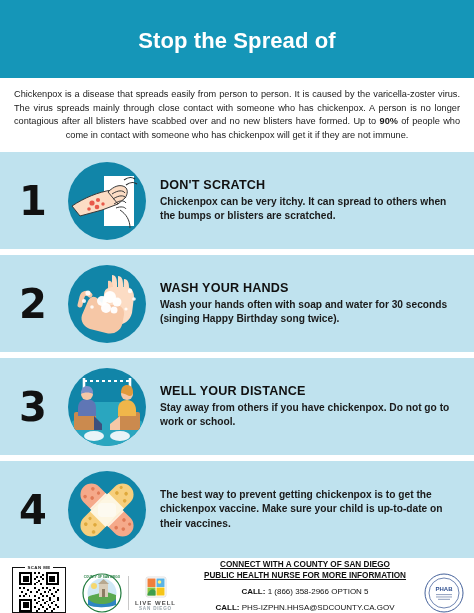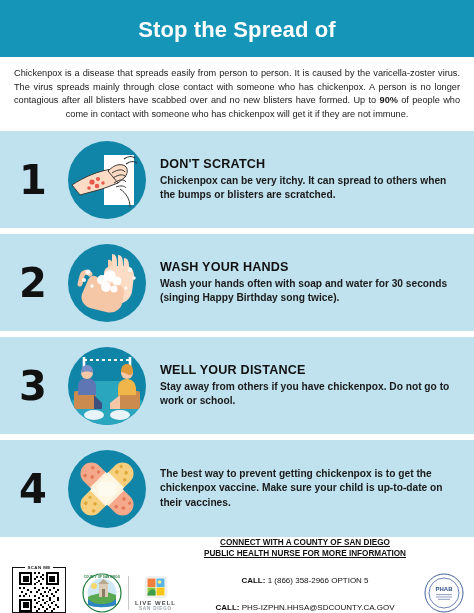--- a/index.html
+++ b/index.html
@@ -210,21 +210,21 @@
     font-size: 8.2px;
     font-weight: bold;
     color: #111;
     text-decoration: underline;
     line-height: 11px;
   }
   .contact-line {
     font-size: 8px;
     color: #111;
     line-height: 11px;
-    margin-top: 16px;
+    margin-top: 5px;
   }
   .contact-line b { font-weight: bold; }
 
   .phab {
     flex: 0 0 44px;
     display: flex;
     align-items: center;
     justify-content: center;
   }
 

